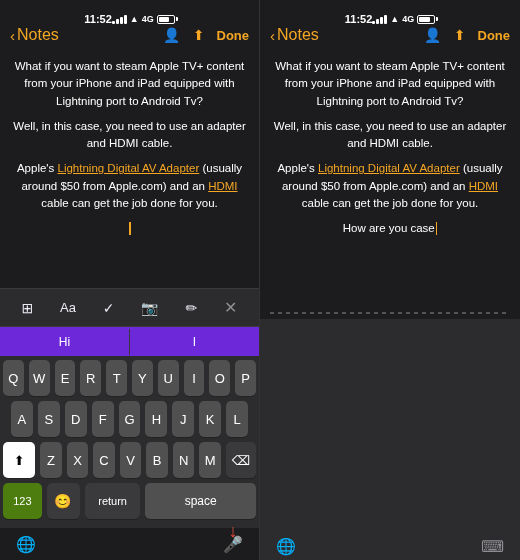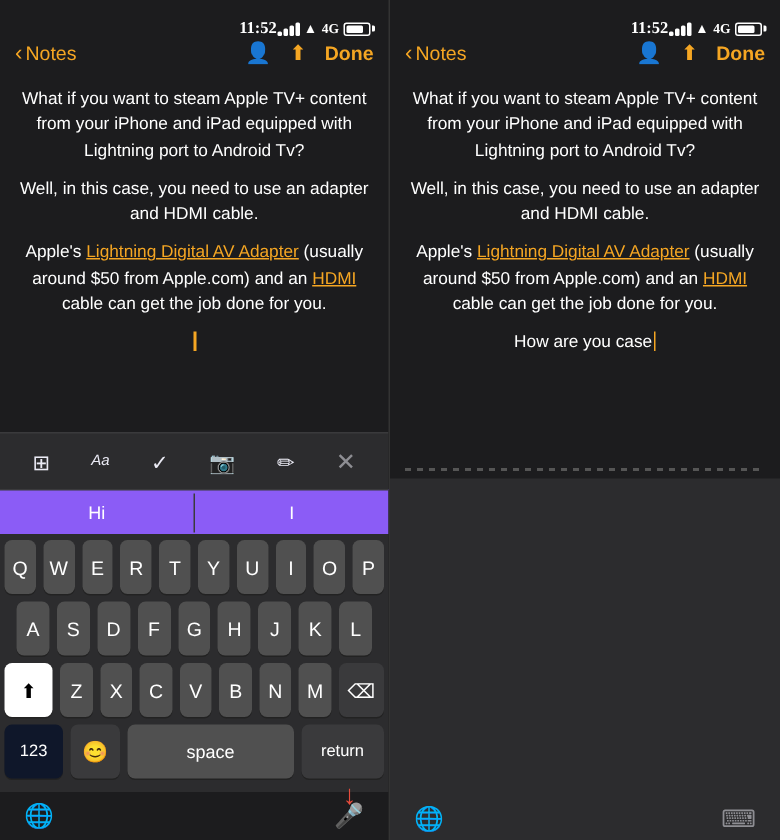--- a/index.html
+++ b/index.html
@@ -20,25 +20,24 @@
       display: flex;
       flex-direction: column;
       position: relative;
       overflow: hidden;
     }
     .panel-left { border-right: 1px solid #333; }
 
     
     .status-bar {
       display: flex;
-      justify-content: flex-end;
+      justify-content: center;
       align-items: center;
       padding: 18px 12px 2px;
       height: 22px;
-      font-family: Liberation Serif, serif;
     }
     .status-time {
       font-size: 11px;
       font-weight: 600;
       color: #fff;
     }
     .status-icons {
       display: flex;
       align-items: center;
       gap: 3px;
@@ -79,21 +78,21 @@
     }
     .nav-back {
       display: flex;
       align-items: center;
       color: #f5a623;
       font-size: 13px;
       cursor: pointer;
       gap: 2px;
     }
     .nav-back-chevron { font-size: 15px; line-height: 1; }
-    .nav-back-label { font-size: 13px; }
+    .nav-back-label { font-size: 16px; }
     .nav-icons { display: flex; align-items: center; gap: 12px; }
     .nav-icon { color: #f5a623; font-size: 14px; cursor: pointer; }
     .nav-done { color: #f5a623; font-size: 13px; font-weight: 600; cursor: pointer; text-align: right; }
 
     
     .note-content {
       flex: 1;
       padding: 8px 12px;
       overflow: hidden;
       position: relative;
@@ -133,21 +132,21 @@
       cursor: pointer;
       padding: 2px 5px;
       display: flex;
       align-items: center;
       justify-content: center;
     }
     .toolbar-close { color: #8e8e93; font-size: 16px; }
 
     
     .predictive-bar {
-      background: #8b5cf6;
+      background: #6d28d9;
       display: flex;
       align-items: center;
       height: 30px;
       border-top: 1px solid #3a3a3c;
     }
     .predictive-item {
       flex: 1;
       text-align: center;
       color: #fff;
       font-size: 12px;
@@ -193,21 +192,21 @@
       flex: 4;
       max-width: none;
     }
     .key-return {
       background: #3a3a3c;
       flex: 2;
       max-width: none;
       font-size: 11px;
     }
     .key-num {
-      background: #0f172a;
+      background: #4d7c0f;
       flex: 1.4;
       max-width: none;
       font-size: 11px;
     }
     .key-emoji {
       background: #3a3a3c;
       max-width: none;
       flex: 1.2;
       font-size: 14px;
     }
@@ -311,21 +310,21 @@
       <p>Well, in this case, you need to use an adapter and HDMI cable.</p>
       <p>
         <span>Apple's </span><span class="note-link">Lightning Digital AV Adapter</span><span> (usually around $50 from Apple.com) and an </span><span class="note-link">HDMI</span><span> cable can get the job done for you.</span>
       </p>
       <p><span class="cursor-line"></span></p>
     </div>
   </div>
 
   <div class="toolbar">
     <span class="toolbar-btn">⊞</span>
-    <span class="toolbar-btn" style="font-size:10px;font-style:italic;">Aa</span>
+    <span class="toolbar-btn" style="font-size:13px;">Aa</span>
     <span class="toolbar-btn">✓</span>
     <span class="toolbar-btn">📷</span>
     <span class="toolbar-btn">✏</span>
     <span class="toolbar-btn toolbar-close">✕</span>
   </div>
 
   <div class="predictive-bar">
     <div class="predictive-item">Hi</div>
     <div class="predictive-item">I</div>
   </div>
@@ -361,22 +360,22 @@
       <div class="key">C</div>
       <div class="key">V</div>
       <div class="key">B</div>
       <div class="key">N</div>
       <div class="key">M</div>
       <div class="key key-special key-delete">⌫</div>
     </div>
     <div class="key-row">
       <div class="key key-special key-num" style="font-size:11px;">123</div>
       <div class="key key-special key-emoji">😊</div>
+      <div class="key key-special key-return">return</div>
       <div class="key key-space" style="font-size:12px;">space</div>
-      <div class="key key-special key-return">return</div>
     </div>
   </div>
 
   <div class="bottom-bar">
     <span class="bottom-icon">🌐</span>
     <span class="bottom-icon" style="position:relative; display:inline-block;">
       🎤
       <span style="position:absolute; top:-14px; left:50%; transform:translateX(-50%); font-size:18px; color:#e74c3c; pointer-events:none;">↓</span>
     </span>
   </div>

